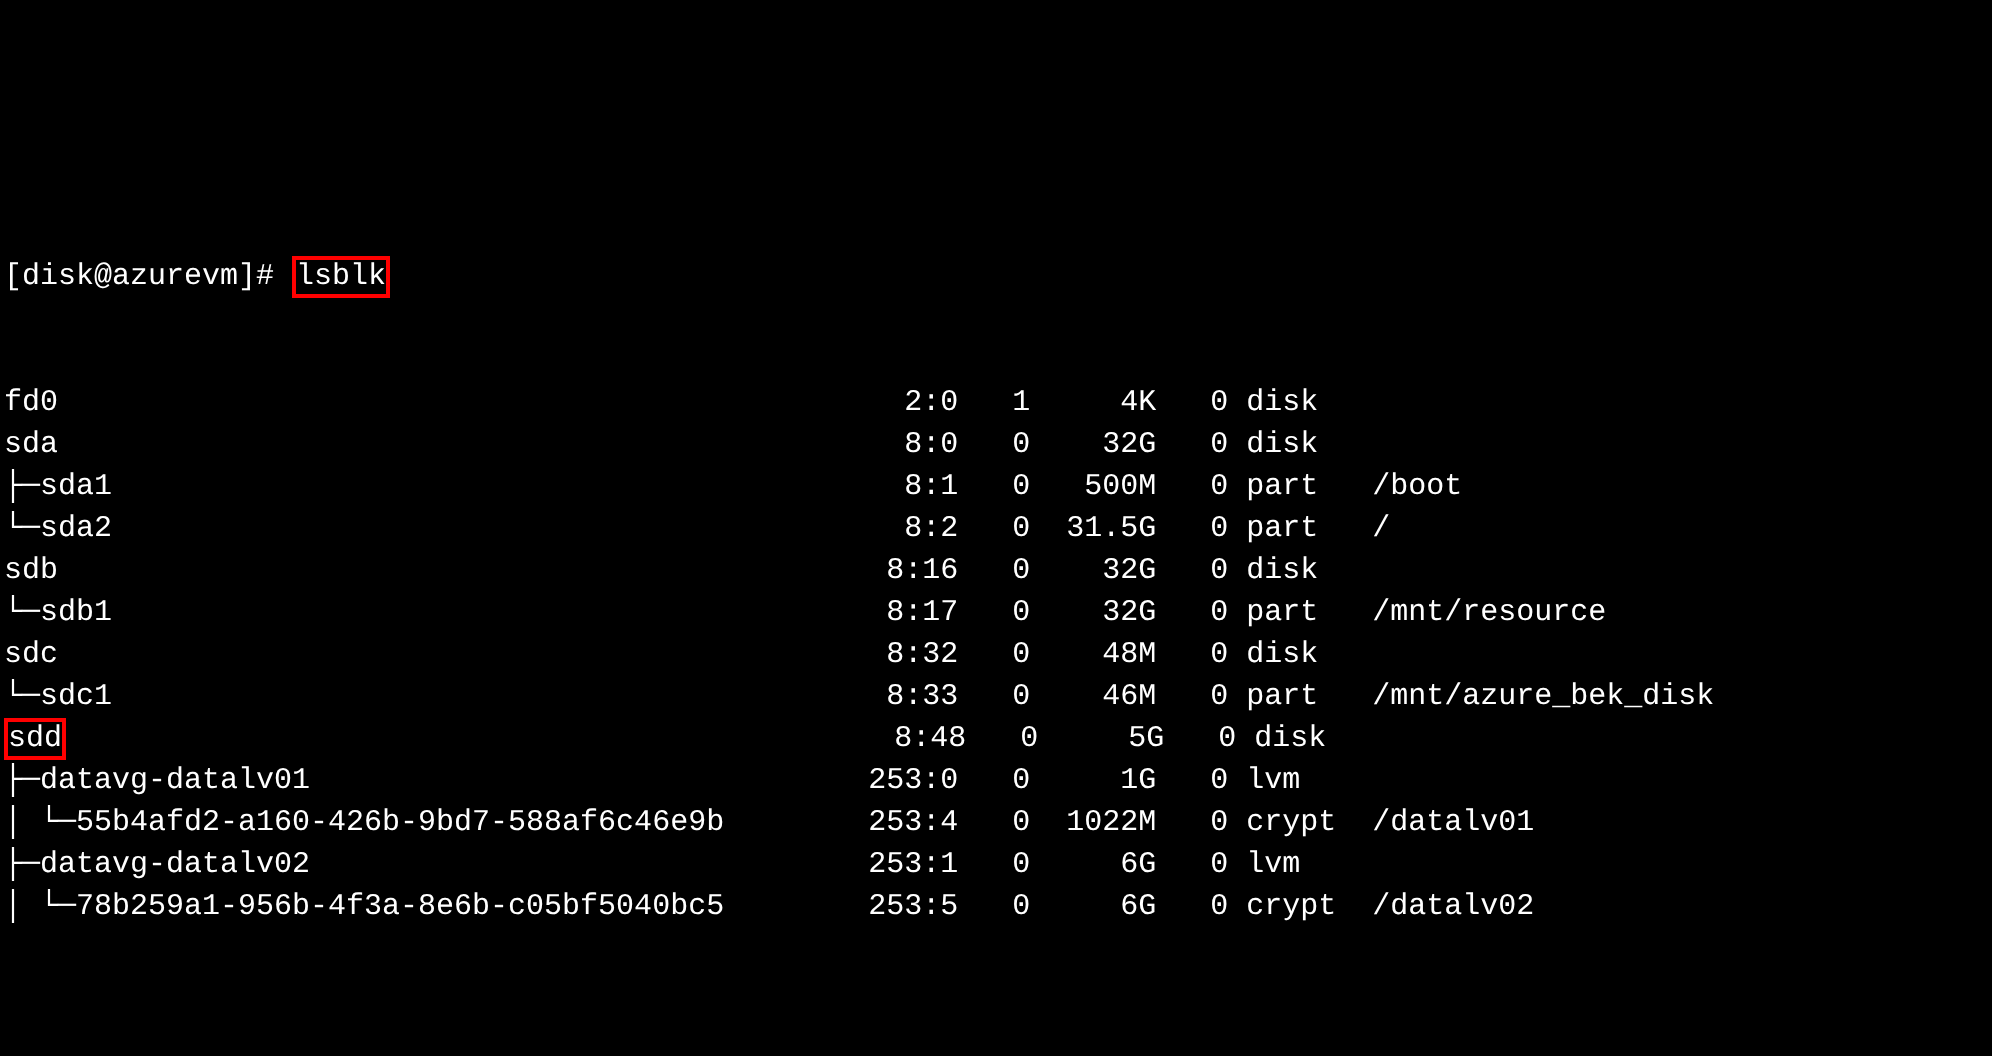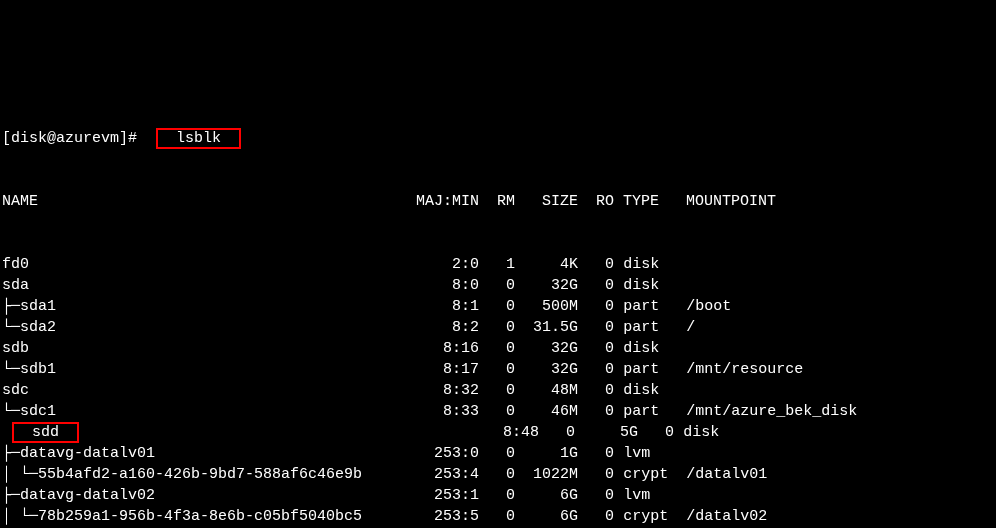--- a/index.html
+++ b/index.html
@@ -14,32 +14,31 @@
     overflow: hidden;
     white-space: pre;
   }
   .terminal {
     padding: 2px 0 0 2px;
   }
   .prompt { display: inline; }
   .cmd { display: inline-block; }
   .hl {
     border: 2px solid #ff0000;
-    padding: 0 18px;
-    margin: -2px 10px;
+    padding: 0 0;
+    margin: -2px 0;
     display: inline-block;
     line-height: 17px;
   }
   .row { display: block; }
 </style>
 </head>
 <body>
 
 
 
 <div class="terminal">
   <span class="row"><span class="prompt">[disk@azurevm]# </span><span class="hl cmd">lsblk</span></span>
-  <span class="row" id="header-row">NAME                                          MAJ:MIN  RM   SIZE  RO TYPE   MOUNTPOINT</span>
   <div id="rows"><span class="row"><span></span><span>fd0</span><span>                                           </span><span>    2:0   1     4K   0 disk </span></span><span class="row"><span></span><span>sda</span><span>                                           </span><span>    8:0   0    32G   0 disk </span></span><span class="row"><span>├─</span><span>sda1</span><span>                                        </span><span>    8:1   0   500M   0 part   /boot</span></span><span class="row"><span>└─</span><span>sda2</span><span>                                        </span><span>    8:2   0  31.5G   0 part   /</span></span><span class="row"><span></span><span>sdb</span><span>                                           </span><span>   8:16   0    32G   0 disk </span></span><span class="row"><span>└─</span><span>sdb1</span><span>                                        </span><span>   8:17   0    32G   0 part   /mnt/resource</span></span><span class="row"><span></span><span>sdc</span><span>                                           </span><span>   8:32   0    48M   0 disk </span></span><span class="row"><span>└─</span><span>sdc1</span><span>                                        </span><span>   8:33   0    46M   0 part   /mnt/azure_bek_disk</span></span><span class="row"><span></span><span class="hl">sdd</span><span>                                           </span><span>   8:48   0     5G   0 disk </span></span><span class="row"><span>├─</span><span>datavg-datalv01</span><span>                             </span><span>  253:0   0     1G   0 lvm  </span></span><span class="row"><span>│ └─</span><span>55b4afd2-a160-426b-9bd7-588af6c46e9b</span><span>      </span><span>  253:4   0  1022M   0 crypt  /datalv01</span></span><span class="row"><span>├─</span><span>datavg-datalv02</span><span>                             </span><span>  253:1   0     6G   0 lvm  </span></span><span class="row"><span>│ └─</span><span>78b259a1-956b-4f3a-8e6b-c05bf5040bc5</span><span>      </span><span>  253:5   0     6G   0 crypt  /datalv02</span></span><span class="row"></span></div>
 </div>
 
 
 
 
 </body></html>

